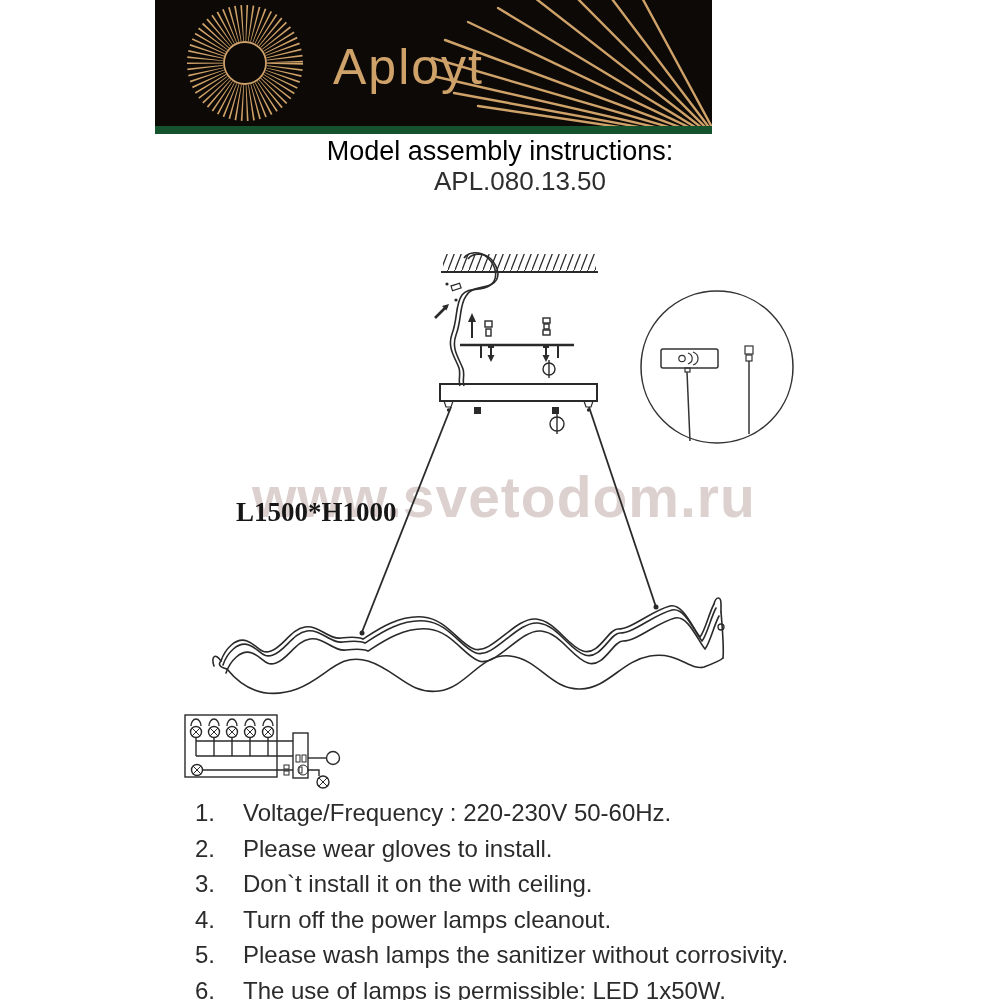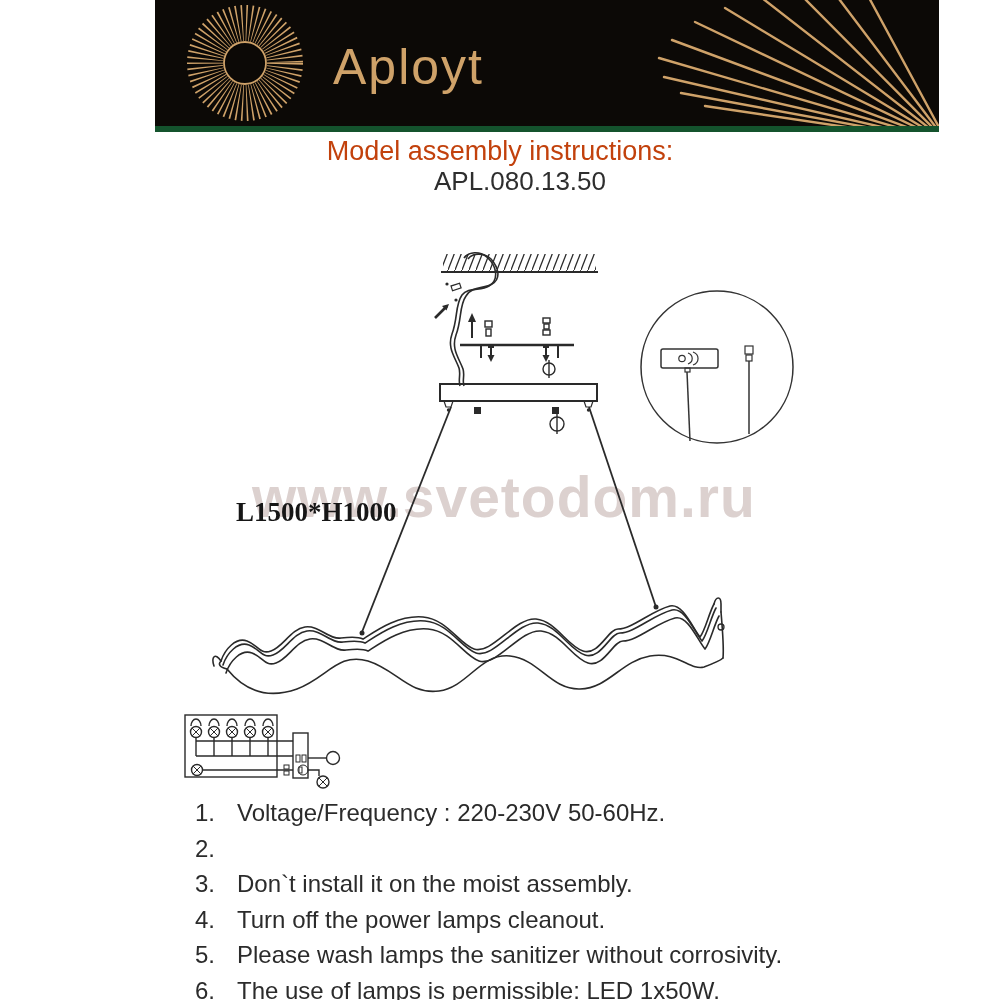--- a/index.html
+++ b/index.html
@@ -2,33 +2,33 @@
 <html><head>
 <meta charset="utf-8">
 <style>
   html,body{margin:0;padding:0;}
   body{
     width:1000px;height:1000px;position:relative;background:#ffffff;
     font-family:"Liberation Sans",sans-serif;overflow:hidden;
   }
   
   .banner{
-    position:absolute;left:155px;top:0;width:784px;height:126px;
-    background:#0c0906;overflow:hidden;border-bottom:6px solid #14532d;text-align:center;
+    position:absolute;left:155px;top:0;width:557px;height:126px;
+    background:#0c0906;overflow:hidden;border-bottom:8px solid #14532d;text-align:center;
   }
   .logo-svg{position:absolute;left:0;top:0;}
   .brand{
     position:absolute;left:178px;top:38px;
     font-size:50px;font-weight:400;letter-spacing:2px;color:#cfa269;
   }
   .rays-svg{position:absolute;right:0;top:0;}
   
   .heading{
     position:absolute;left:0;top:136px;width:1000px;text-align:center;
-    font-size:27px;color:#c2410c;
+    font-size:27px;color:#000000;
   }
   .model{
     position:absolute;left:0;top:166px;width:1000px;text-align:center;
     font-size:26px;color:#2e2e2e;margin-left:20px;
   }
   
   .watermark{
     position:absolute;left:252px;top:464px;
     font-size:57px;font-weight:700;letter-spacing:1px;color:#dcd1cf;
   }
@@ -36,21 +36,21 @@
   .diagram-svg{position:absolute;left:0;top:0;pointer-events:none;}
   .dim-label{
     position:absolute;left:236px;top:497px;
     font-family:"Liberation Serif",serif;font-weight:700;
     font-size:27px;color:#161616;letter-spacing:0px;
   }
   
   .instructions{position:absolute;left:195px;top:795px;width:680px;}
   .instr-row{display:flex;line-height:35.5px;font-size:24px;color:#2b2b2b;}
   .instr-num{width:32px;flex:none;}
-  .instr-text{margin-left:10px;}
+  .instr-text{margin-left:16px;}
 </style>
 </head>
 <body>
 
 <div class="banner">
   <svg class="logo-svg" width="180" height="126" viewBox="0 0 180 126">
     <circle cx="90" cy="63" r="40" fill="none" stroke="#cfa269" stroke-width="36" stroke-dasharray="1.2 3.1"></circle>
     <circle cx="90" cy="63" r="19" fill="#0c0906"></circle>
     <circle cx="90" cy="63" r="21" fill="none" stroke="#cfa269" stroke-width="1.8"></circle>
   </svg>
@@ -233,24 +233,25 @@
 
 <div class="dim-label">L1500*H1000</div>
 
 <div class="instructions">
   <div class="instr-row">
     <span class="instr-num">1.</span>
     <span class="instr-text">Voltage/Frequency : 220-230V 50-60Hz.</span>
   </div>
   <div class="instr-row">
     <span class="instr-num">2.</span>
+    <span class="instr-text">Please wear gloves to install.</span>
   </div>
   <div class="instr-row">
     <span class="instr-num">3.</span>
-    <span class="instr-text">Don`t install it on the moist assembly.</span>
+    <span class="instr-text">Don`t install it on the with ceiling.</span>
   </div>
   <div class="instr-row">
     <span class="instr-num">4.</span>
     <span class="instr-text">Turn off the power lamps cleanout.</span>
   </div>
   <div class="instr-row">
     <span class="instr-num">5.</span>
     <span class="instr-text">Please wash lamps the sanitizer without corrosivity.</span>
   </div>
   <div class="instr-row">

